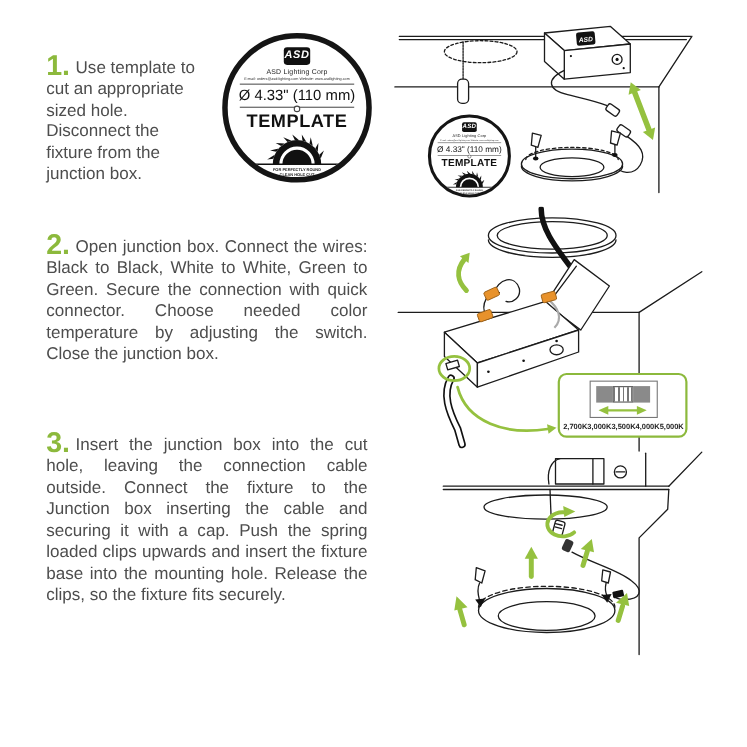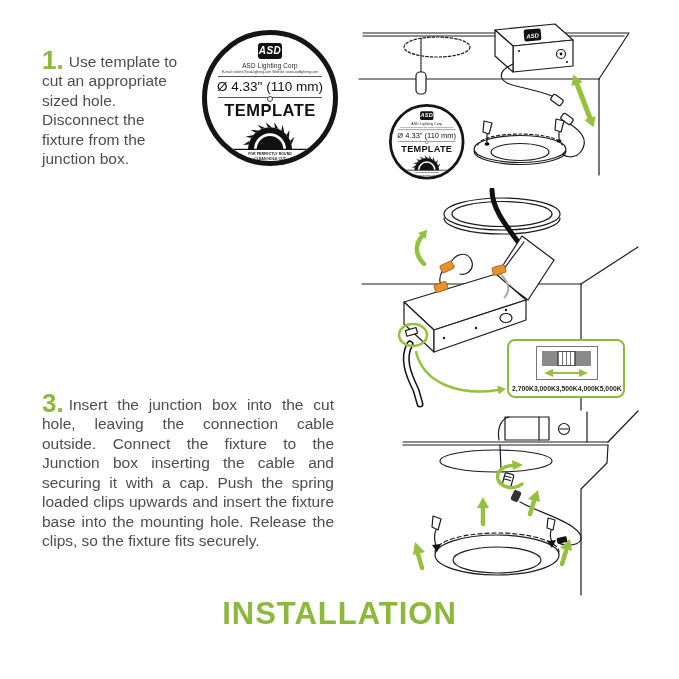--- a/index.html
+++ b/index.html
@@ -50,20 +50,21 @@
   .installation{position:absolute;left:0;right:0;top:596px;text-align:center;font-size:31px;font-weight:bold;
         color:var(--green,#8cb93c);letter-spacing:1px;}
 </style>
 </head>
 <body>
 
 <div class="page">
 
   <p class="step" id="step1"><span class="num">1.</span><span>Use template to cut an appropriate sized hole. Disconnect the fixture from the junction box.</span></p>
 
+  <p class="step" id="step2"><span class="num">2.</span><span>Open junction box. Connect the wires: Black to Black, White to White, Green to Green. Secure the connection with quick connector. Choose needed color temperature by adjusting the switch. Close the junction box.</span></p>
 
   <p class="step" id="step3"><span class="num">3.</span><span>Insert the junction box into the cut hole, leaving the connection cable outside. Connect the fixture to the Junction box inserting the cable and securing it with a cap. Push the spring loaded clips upwards and insert the fixture base into the mounting hole. Release the clips, so the fixture fits securely.</span></p>
 
   <div class="template-circle" id="template-large">
     <div class="tpl-logo">ASD</div>
     <div class="tpl-company">ASD Lighting Corp</div>
     <div class="tpl-contact">E-mail: orders@asd-lighting.com   Website: www.asdlighting.com</div>
     <div class="tpl-hr"></div>
     <div class="tpl-dia">Ø 4.33" (110 mm)</div>
     <div class="tpl-hr2">
@@ -293,15 +294,14 @@
       <polygon class="lnw" points="75,110 83,113 80,124 74,121"></polygon>
       <path class="ln" d="M78,124 C76,128 76,133 78,140" stroke-width="1.5"></path>
       <polygon points="74,139 83,138 79,146" fill="#111"></polygon>
       <polygon class="lnw" points="190,112 197,114 195,124 189,122"></polygon>
       <path class="ln" d="M193,124 C192,128 192,132 194,136" stroke-width="1.5"></path>
       <polygon points="189,135 198,134 194,142" fill="#111"></polygon>
       <rect x="199" y="131" width="10" height="6" rx="1" fill="#111" transform="rotate(-12 204 134)"></rect>
     </g>
   </svg>
 
-  <div class="installation">INSTALLATION</div>
 
 </div>
 
 </body></html>

